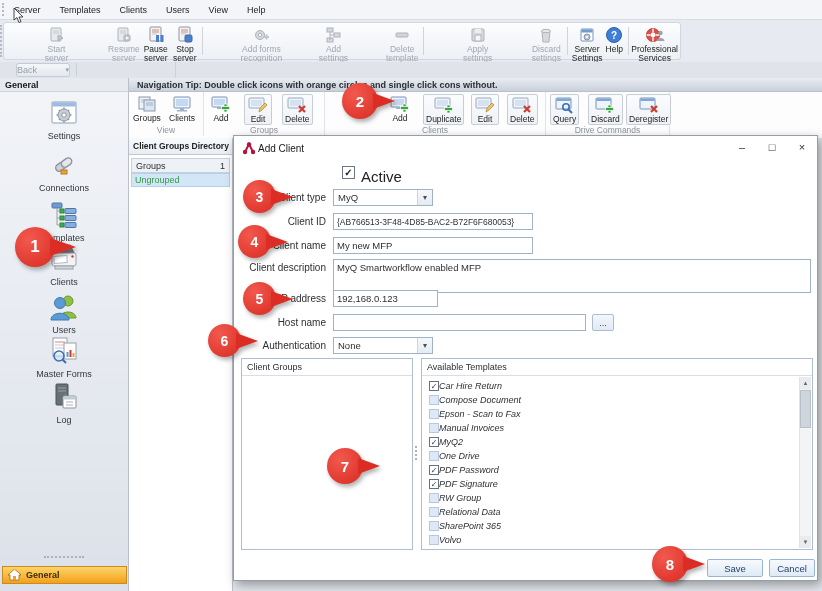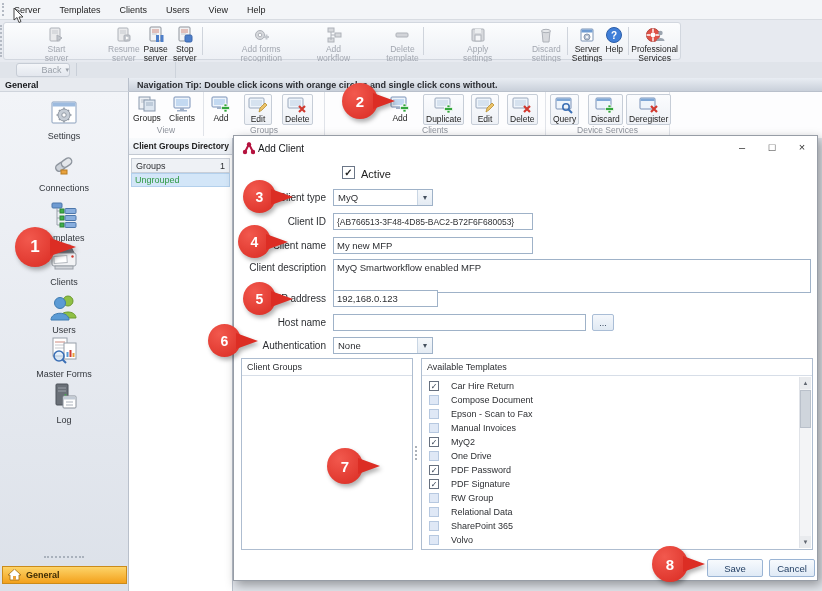--- a/index.html
+++ b/index.html
@@ -28,21 +28,21 @@
   .tbtn .ticon { height:18px; display:flex; align-items:center; justify-content:center; }
   .tbtn.disabled { color:#a2a7b0;margin-left:35px; }
   .tbtn.enabled { color:#1d1d1d; }
   .tsep { width:1px; background:#cfd4dc; margin:3px 3px; }
 
   
   .backrow { left:0; top:62px; width:822px; height:16px; background:#e0e4ea; }
   .back-btn { position:absolute; left:16px; top:1px; width:54px; height:14px;
               background:linear-gradient(#f4f6f9,#e3e7ee); border:1px solid #c6ccd5;
               border-radius:3px; color:#9aa0a9; display:flex; align-items:center;
-              justify-content:flex-end; gap:4px; }
+              justify-content:space-between; gap:4px; }
   .backrow .vsep { position:absolute; left:76px; top:1px; height:13px; width:1px; background:#c9cfd8; }
   .backrow .vsep2 { position:absolute; left:175px; top:0px; height:16px; width:1px; background:#cdd3db; }
 
   
   .left-header { left:0; top:78px; width:129px; height:14px; background:#e7eaef;
                  border-bottom:1px solid #cfd4dc; border-right:1px solid #b9c0cb;
                  font-weight:bold; color:#15171a; display:flex; align-items:center; padding-left:5px; }
   .navtip { left:129px; top:78px; width:693px; height:14px;
             background:linear-gradient(#e9edf3,#c9d0da); border-bottom:1px solid #b9c0cb;
             display:flex; align-items:center; padding-left:8px; font-weight:bold; color:#2c2e33; }
@@ -116,21 +116,21 @@
   .cb-big { position:absolute; width:13px; height:13px; font-size:10px; font-weight:bold; }
   .cb-sm { position:absolute; left:6px; width:10px; height:10px; font-size:8px;
            border:1px solid #b6c8e0; background:#dfe8f6; color:#2d3a4d; }
   .cb-sm.checked { background:#fff; border-color:#66707f; }
 
   .panel { position:absolute; border:1px solid #aebdd0; background:#fff; }
   .panel-header { position:absolute; left:0; top:0; right:0; height:17px; background:#fff;
                   border-bottom:1px solid #d7dee8; display:flex; align-items:center;
                   padding-left:5px; color:#2d2f33; }
   .tpl-row { position:absolute; left:1px; right:14px; height:14px; display:flex; align-items:center; }
-  .tpl-row .lbl { margin-left:28px; color:#2d2f33; }
+  .tpl-row .lbl { margin-left:16px; color:#2d2f33;font-style:italic; }
 
   .scrollbar { position:absolute; right:1px; top:18px; bottom:1px; width:12px;
                background:#f3f4f6; border-left:1px solid #e0e3e8; }
   .sb-btn { position:absolute; left:0; width:11px; height:12px; display:flex; align-items:center;
             justify-content:center; font-size:6px; color:#606670; background:#e9ebee; }
   .sb-up { top:0; } .sb-down { bottom:0; }
   .sb-thumb { position:absolute; left:0; top:13px; width:11px; height:38px; background:#cfd5dc;
               border:1px solid #b9c0ca; }
 
   .dlg-btn { position:absolute; height:18px; background:linear-gradient(#f7fafd,#dfeaf6);
@@ -243,21 +243,21 @@
 
     <div class="tbtn disabled" style="width:60px">
       <span class="ticon">
         <svg width="20" height="20">
             <rect x="4" y="3" width="6" height="4" fill="#d7d9dd" stroke="#aeb2b9"></rect>
             <rect x="11" y="8" width="6" height="4" fill="#d7d9dd" stroke="#aeb2b9"></rect>
             <rect x="4" y="13" width="6" height="4" fill="#d7d9dd" stroke="#aeb2b9"></rect>
             <path d="M7,7 L7,15 M7,10 L11,10" stroke="#aeb2b9" fill="none"></path>
           </svg>
       </span>
-      <span>Add workflow</span>
+      <span>Add settings</span>
     </div>
 
     <div class="tbtn disabled" style="width:64px">
       <span class="ticon">
         <svg width="20" height="20">
             <rect x="4" y="8" width="12" height="4" rx="1" fill="#d2d4d9" stroke="#aeb2b9"></rect>
           </svg>
       </span>
       <span>Delete template</span>
     </div>
@@ -481,21 +481,21 @@
     <div class="rbtn boxed" style="left:80px">
       <span class="ricon">
         <svg width="22" height="20">
             <rect x="2" y="3" width="15" height="11" rx="1" fill="#eef4fb" stroke="#7a92b8"></rect>
             <rect x="2.5" y="3.5" width="14" height="2.5" fill="#7fa7d6"></rect>
             <path d="M13,11 L19,17 M19,11 L13,17" stroke="#d13a30" stroke-width="2.2"></path>
           </svg>
       </span>
       <span>Deregister</span>
     </div>
-    <div class="rcaption">Device Services</div>
+    <div class="rcaption">Drive Commands</div>
   </div>
 </div>
 
 <div class="abs sidebar">
 
   <div class="side-item" style="top:4px">
     <svg width="34" height="34">
         <rect x="5" y="6" width="24" height="21" rx="1" fill="#fff" stroke="#8ba0bd"></rect>
         <rect x="5.5" y="6.5" width="23" height="4" fill="#9dbbdf"></rect>
         <circle cx="17" cy="19" r="6" fill="#c6cdd6" stroke="#9098a3"></circle>
@@ -624,21 +624,21 @@
   <div class="winctl wc-max">
       <span>□</span>
     </div>
   <div class="winctl wc-close">
       <span>×</span>
     </div>
 
   <span class="cb cb-big checked" style="left:108px;top:30px">
       <span>✓</span>
     </span>
-  <span class="abs" style="left:127px;top:32px;font-size:11px">Active</span>
+  <span class="abs" style="left:127px;top:32px;font-size:15px">Active</span>
 
   <div class="frm-label" style="top:53px">Client type</div>
   <div class="combo" style="left:99px;top:53px;width:100px">
     <span class="val">MyQ</span>
     <span class="arrow">
         <span>▾</span>
       </span>
   </div>
 
   <div class="frm-label" style="top:77px">Client ID</div>

